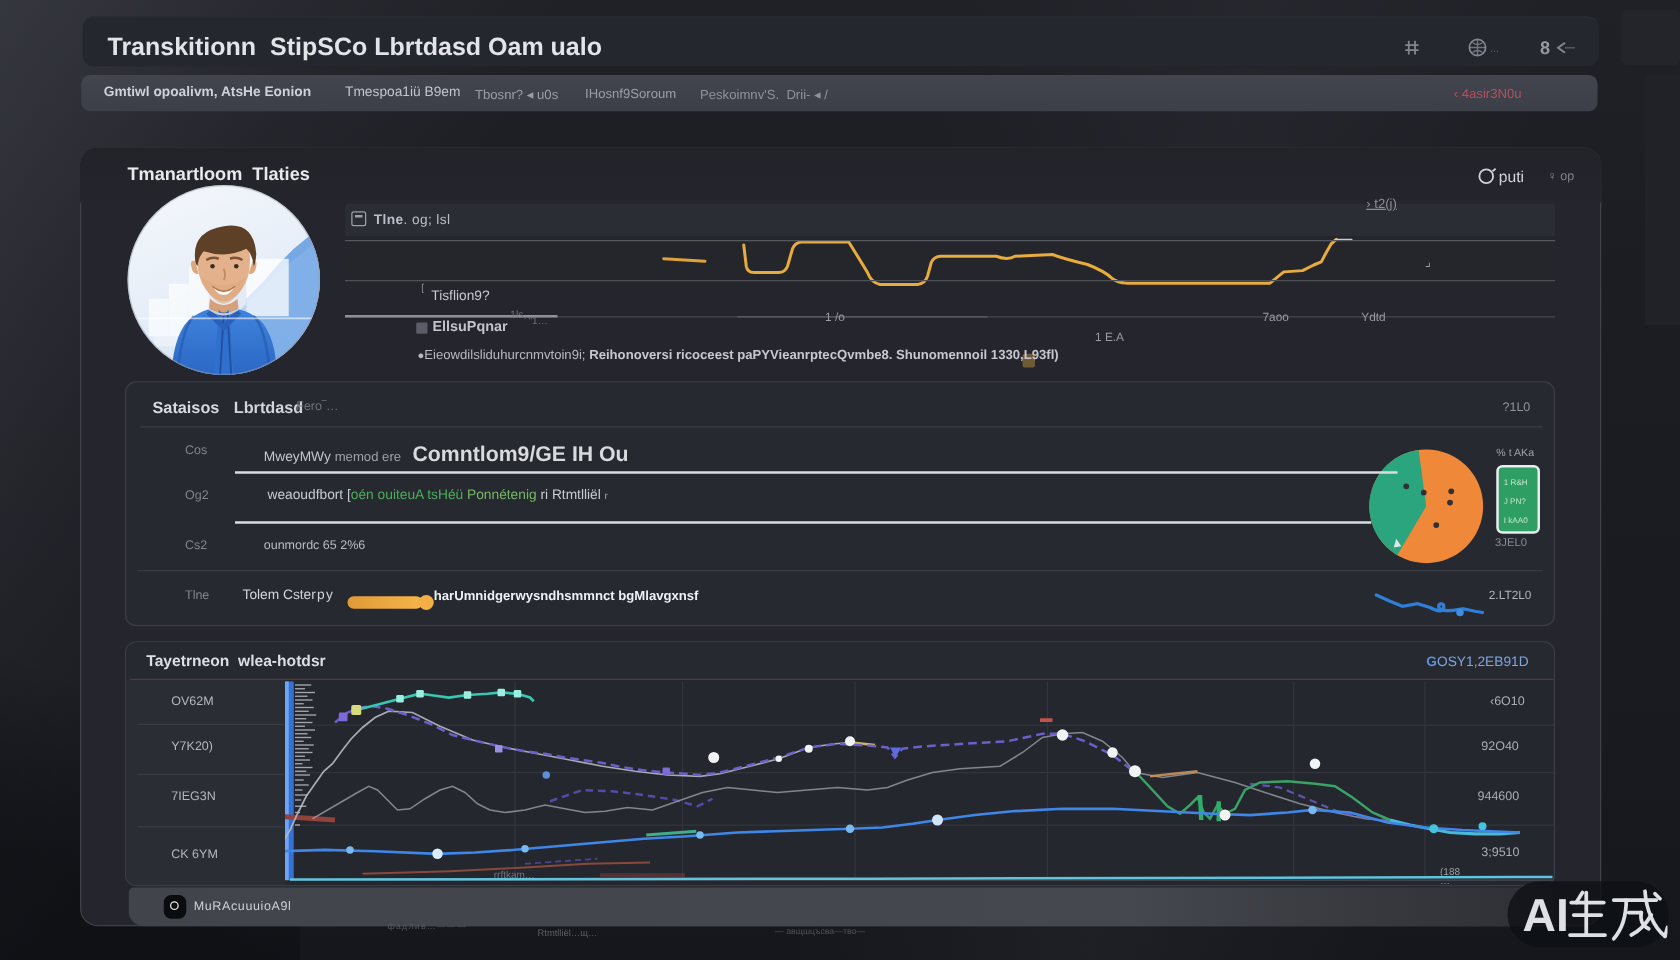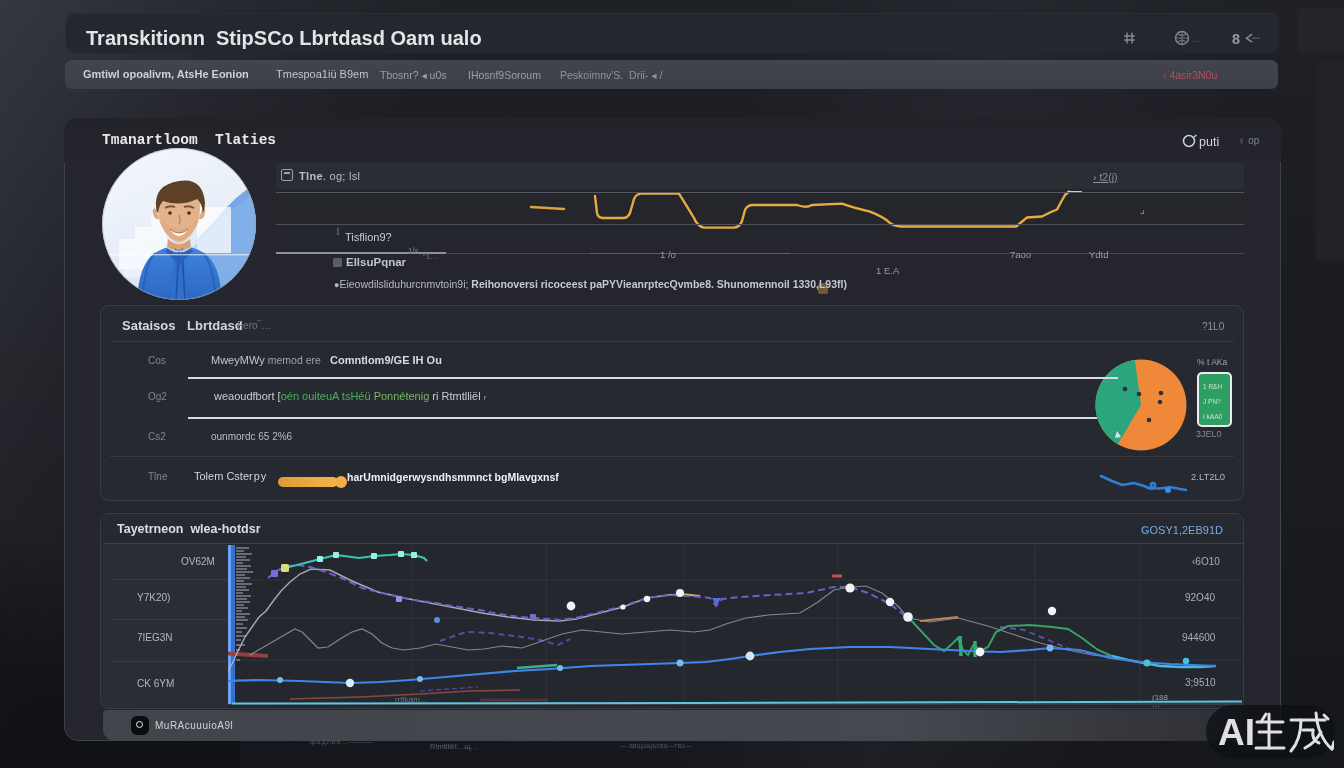--- a/index.html
+++ b/index.html
@@ -39,21 +39,21 @@
 <div class="abs" style="left:65px;top:60px;width:1213px;height:29px;background:linear-gradient(180deg,#42444e,#3c3e48);border-radius:7px;"></div>
 <div class="abs" style="left:83px;top:68px;font-size:11px;color:#ced1d9;font-weight:600;">Gmtiwl opoalivm, AtsHe Eonion</div>
 <div class="abs" style="left:276px;top:68px;font-size:11px;color:#c2c5cd;">Tmespoa1iü B9em</div>
 <div class="abs" style="left:380px;top:69px;font-size:10.5px;color:#9b9ea9;">Tbosnr? ◂ u0s</div>
 <div class="abs" style="left:468px;top:69px;font-size:10.5px;color:#9b9ea9;">IHosnf9Soroum</div>
 <div class="abs" style="left:560px;top:69px;font-size:10.5px;color:#8f929d;">Peskoimnv'S.&nbsp; Drii- ◂ /</div>
 <div class="abs" style="left:1163px;top:69px;font-size:10.5px;color:#b5525c;">‹ 4asir3N0u</div>
 
 <div class="abs" style="left:64px;top:118px;width:1217px;height:623px;background:#25262d;border:1px solid #3f414b;border-radius:14px;"></div>
 <div class="abs" style="left:64px;top:118px;width:1217px;height:44px;background:linear-gradient(180deg,#222329,#25262d);border-radius:14px 14px 0 0;"></div>
-<div class="abs" style="left:102px;top:132px;font-size:14.5px;font-weight:700;color:#e8e9ec;font-family:Liberation Mono, monospace;">Tmanartloom&nbsp; Tlaties</div>
+<div class="abs" style="left:102px;top:132px;font-size:14.5px;font-weight:700;color:#e8e9ec;">Tmanartloom&nbsp; Tlaties</div>
 
 <div class="abs" style="left:1181px;top:132px;width:90px;height:18px;">
   <svg width="90" height="18" viewBox="0 0 90 18">
     <circle cx="8" cy="9" r="5.5" fill="none" stroke="#cdd0d7" stroke-width="1.5"></circle>
     <path d="M13 5 l2.5 -2" stroke="#cdd0d7" stroke-width="1.5" fill="none"></path>
     <text x="18" y="13.5" font-size="12.5" fill="#d2d4db" font-family="Liberation Sans">puti</text>
     <text x="57" y="12" font-size="10" fill="#80838e" font-family="Liberation Sans">♀ op</text>
   </svg>
 </div>
 
@@ -119,21 +119,21 @@
     <rect x="0" y="107" width="156" height="1.4" fill="#ffffff" opacity="0.6"></rect>
   </g>
   <ellipse cx="78" cy="77" rx="76.5" ry="75.5" fill="none" stroke="#9aa0ac" stroke-width="1" opacity="0.5"></ellipse>
 </svg>
 </div>
 
 <div class="abs" style="left:276px;top:163px;width:968px;height:26px;background:#2b2d35;border-radius:3px 3px 0 0;"></div>
 <div class="abs" style="left:281px;top:169px;width:12px;height:12px;border:1.4px solid #9aa0ac;border-radius:2px;"></div>
 <div class="abs" style="left:284px;top:172px;width:6px;height:2px;background:#9aa0ac;"></div>
 <div class="abs" style="left:299px;top:170px;font-size:11px;color:#b9bdc7;letter-spacing:0.3px;"><b>Tlne</b>. og; lsl</div>
-<div class="abs" style="left:1093px;top:171px;font-size:10.5px;color:#8b8e99;text-decoration:underline;">› t2(j)</div>
+<div class="abs" style="left:1093px;top:157px;font-size:10.5px;color:#8b8e99;text-decoration:underline;">› t2(j)</div>
 
 <div class="abs" style="left:276px;top:189px;width:968px;height:44px;background:#25262c;">
   <svg width="968" height="44" viewBox="0 0 968 44">
     <g fill="none" stroke-linejoin="round" stroke-linecap="round">
       <path d="M255 18 L288 20" stroke="#dfa13b" stroke-width="2.4"></path>
       <path d="M319 7 L321 24 Q322 29 327 29 L347 29 Q352 29 354 24 L358 10 Q360 5 365 4.6 L403 4.6 Q412 19 418 29 Q421 37 428 38.6 L458 38.6 Q464 38 466 32 L469 21 Q471 16.5 476 16 L521 16 Q530 19.5 536 16 L566 14.6 Q575 18 594 22.6 Q608 28 614 34 Q618 37 625 37.5 L740 37.5 L751 28.5 L766 27.5 L775 23 L781 20.5 L785 13 L789 6 L793 2.5" stroke="#e8ab3e" stroke-width="2.4"></path>
     </g>
   </svg>
 </div>
 <div class="abs" style="left:276px;top:191.5px;width:968px;height:1px;background:#565860;"></div>
@@ -160,21 +160,21 @@
 <div class="abs" style="left:334px;top:278px;font-size:10.5px;color:#b7b9c2;"><span style="font-size:9px;">●</span>Eieowdilsliduhurcnmvtoin9i; <span style="color:#c5c8d0;font-weight:600;">Reihonoversi ricoceest paPYVieanrptecQvmbe8. Shunomennoil 1330,L93fl)</span></div>
 
 <div class="abs" style="left:100px;top:305px;width:1144px;height:196px;background:#272931;border:1px solid #3b3d46;border-radius:9px;"></div>
 <div class="abs" style="left:122px;top:318px;font-size:13px;font-weight:600;color:#d8dadf;">Sataisos</div>
 <div class="abs" style="left:187px;top:318px;font-size:13px;font-weight:600;color:#d3d5db;">Lbrtdasd</div>
 <div class="abs" style="left:237px;top:320px;font-size:10px;color:#70737e;">Fero‾…</div>
 <div class="abs" style="left:1202px;top:321px;font-size:10px;color:#90939d;">?1L0</div>
 <div class="abs" style="left:112px;top:341px;width:1122px;height:1px;background:#3a3c44;"></div>
 
 <div class="abs" style="left:148px;top:355px;font-size:10px;color:#82858f;">Cos</div>
-<div class="abs" style="left:211px;top:354px;font-size:11px;color:#c3c5cd;">MweyMWy <span style="color:#9fa2ab;font-size:10.5px;">memod ere</span>&nbsp;&nbsp; <span style="color:#d8dade;font-size:11px;font-weight:600;">Comntlom9/GE IH Ou</span></div>
+<div class="abs" style="left:211px;top:354px;font-size:11px;color:#c3c5cd;">MweyMWy <span style="color:#9fa2ab;font-size:10.5px;">memod ere</span>&nbsp;&nbsp; <span style="color:#d8dade;font-size:17px;font-weight:600;">Comntlom9/GE IH Ou</span></div>
 
 <div class="abs" style="left:148px;top:391px;font-size:10px;color:#82858f;">Og2</div>
 <div class="abs" style="left:214px;top:390px;font-size:11px;color:#c9ccd3;">weaoudfbort [<span style="color:#4cae58;">oén ouiteuA tsHéü</span> <span style="color:#74b763;">Ponnétenig</span> ri Rtmtlliël <span style="font-size:8px;color:#9fa2ab;">r</span></div>
 
 <div class="abs" style="left:148px;top:431px;font-size:10px;color:#82858f;">Cs2</div>
 <div class="abs" style="left:211px;top:431px;font-size:10px;color:#b9bcc4;">ounmordc 65 2%6</div>
 <div class="abs" style="left:110px;top:456px;width:1124px;height:1px;background:#383a42;"></div>
 
 <div class="abs" style="left:148px;top:471px;font-size:10px;color:#82858f;">Tlne</div>
 <div class="abs" style="left:194px;top:470px;font-size:11px;color:#d3d5db;">Tolem Cste<span style="letter-spacing:1px;">rp</span>y</div>
@@ -214,21 +214,21 @@
 </svg>
 </div>
 
 <div class="abs" style="left:100px;top:513px;width:1144px;height:196px;background:#25272e;border:1px solid #3b3d46;border-radius:9px;"></div>
 <div class="abs" style="left:101px;top:514px;width:127px;height:194px;background:#2b2d35;border-radius:8px 0 0 8px;"></div>
 <div class="abs" style="left:101px;top:514px;width:1142px;height:30px;background:#272931;border-radius:8px 8px 0 0;"></div>
 <div class="abs" style="left:117px;top:522px;font-size:12.5px;font-weight:700;color:#dcdee4;">Tayetrneon&nbsp; wlea-hotdsr</div>
 <div class="abs" style="left:1141px;top:524px;font-size:11px;color:#7fa6e0;"><span style="font-weight:bold;color:#5b8fd8;">G</span>OSY1,2EB91D</div>
 <div class="abs" style="left:104px;top:543px;width:1139px;height:1px;background:#6e3a3c;opacity:0.75;"></div>
 
-<div class="abs" style="left:137px;top:556px;font-size:10px;color:#b4b7c0;margin-left:44px;">OV62M</div>
+<div class="abs" style="left:137px;top:556px;font-size:10px;color:#b4b7c0;">OV62M</div>
 <div class="abs" style="left:137px;top:592px;font-size:10px;color:#b4b7c0;">Y7K20)</div>
 <div class="abs" style="left:137px;top:632px;font-size:10px;color:#b4b7c0;">7IEG3N</div>
 <div class="abs" style="left:137px;top:678px;font-size:10px;color:#b4b7c0;">CK 6YM</div>
 <div class="abs" style="left:110px;top:579px;width:117px;height:1px;background:#3a3c45;"></div>
 <div class="abs" style="left:110px;top:619px;width:117px;height:1px;background:#3a3c45;"></div>
 <div class="abs" style="left:110px;top:661px;width:117px;height:1px;background:#3a3c45;"></div>
 
 <div class="abs" style="left:1192px;top:556px;font-size:10px;color:#a9adb6;">‹6O10</div>
 <div class="abs" style="left:1185px;top:592px;font-size:10px;color:#a9adb6;">92O40</div>
 <div class="abs" style="left:1182px;top:632px;font-size:10px;color:#a9adb6;">944600</div>

